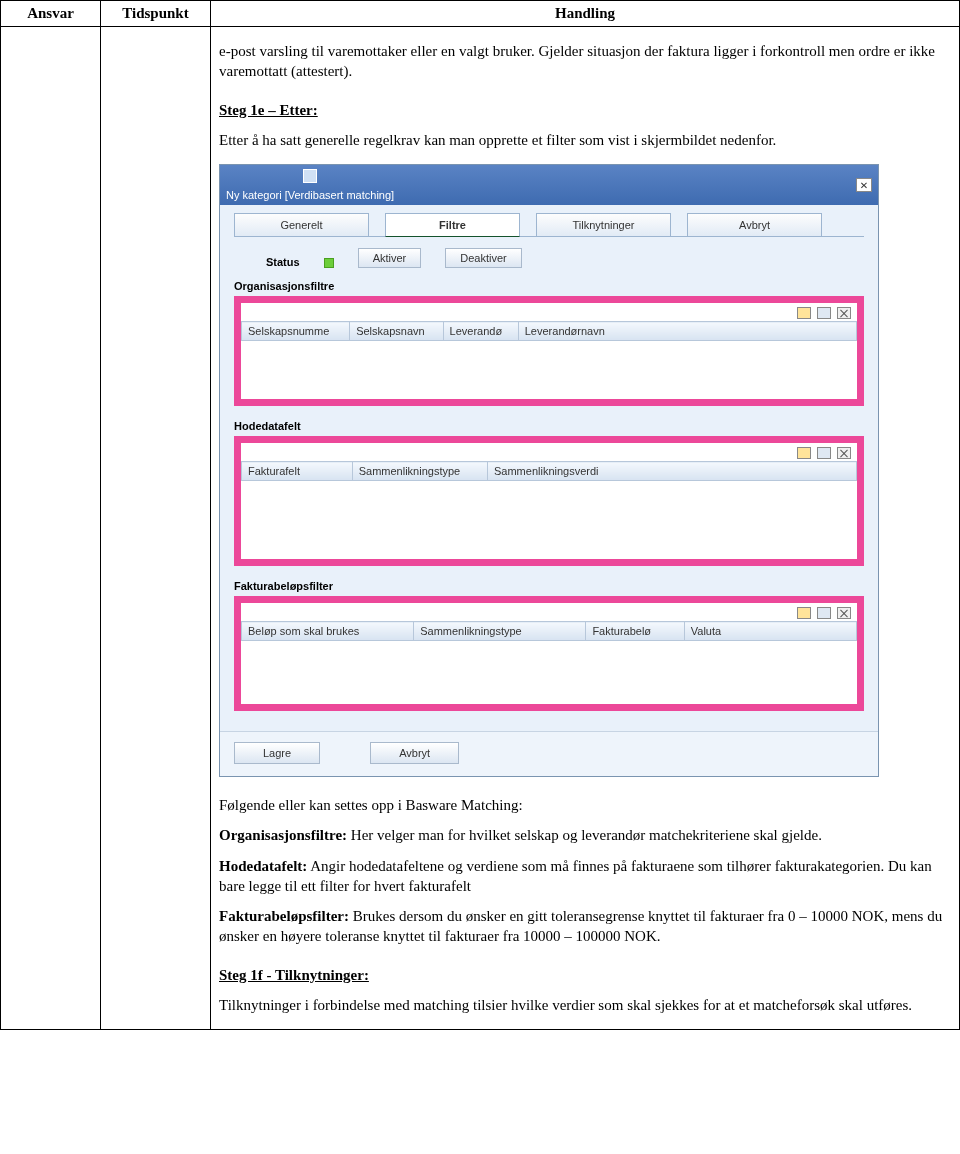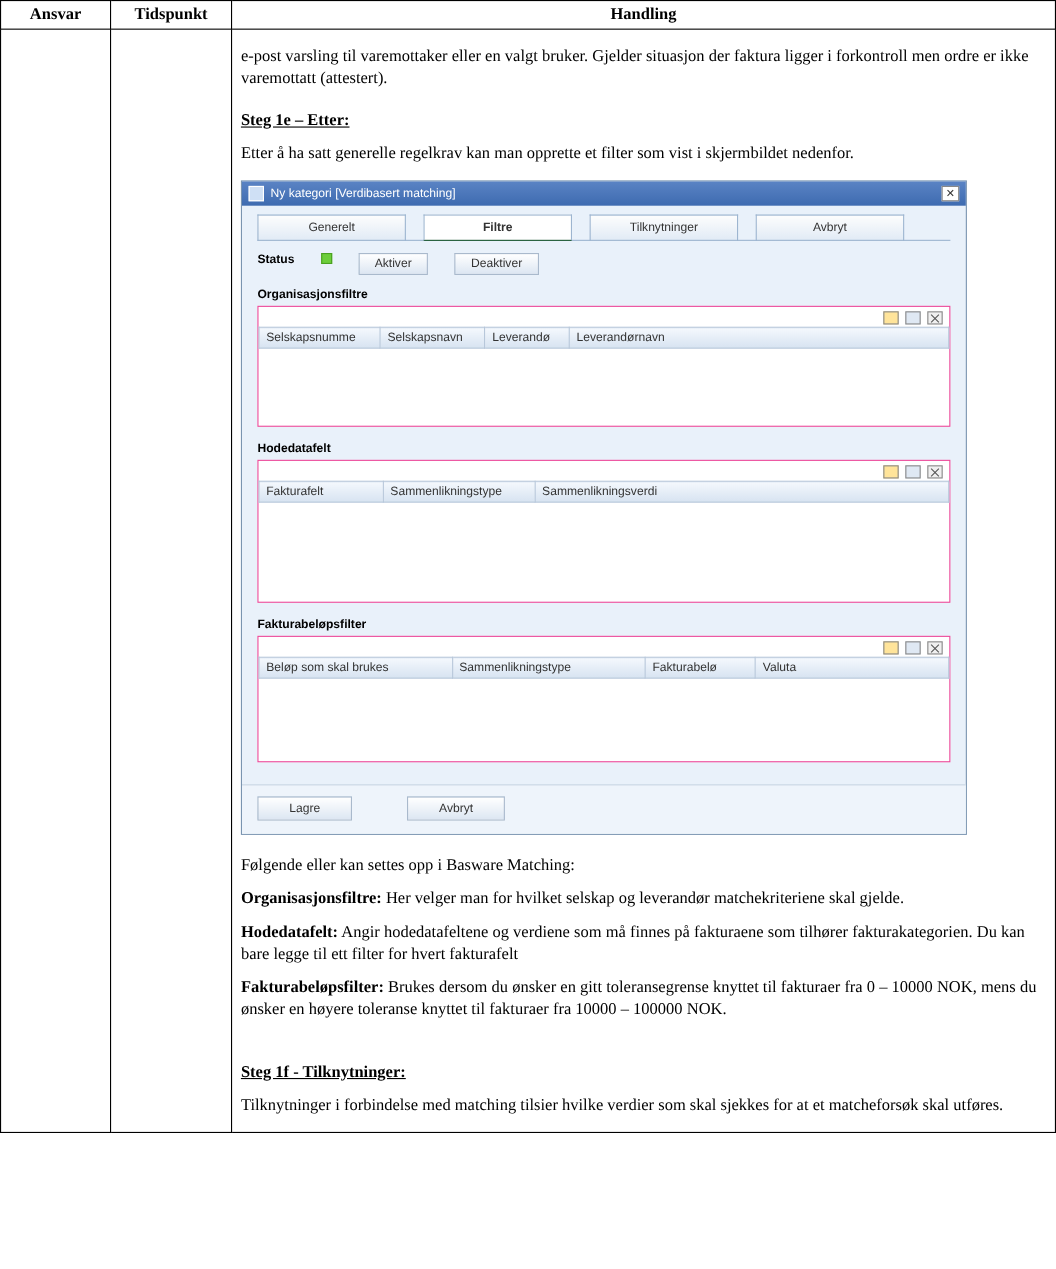--- a/index.html
+++ b/index.html
@@ -12,37 +12,37 @@
   .col-tidspunkt { width: 110px; }
   .col-handling { }
   
   .body-text { margin: 10px 0; line-height: 1.35; }
   .section-head { text-decoration: underline; font-weight: bold; margin-top: 18px; }
   .inline-bold { font-weight: bold; }
   
   
   .app-frame { font-family: Arial, Helvetica, sans-serif; font-size: 11px; width: 660px; margin: 14px 0 18px 0; border: 1px solid #7a94b0; background: #e9f1fa; }
   .titlebar { background: linear-gradient(#5a83c4, #3e6bb0); color: #fff; padding: 4px 6px; display: flex; align-items: center; justify-content: space-between; }
-  .titlebar .tleft { display: flex; align-items: center; gap: 6px; }
+  .titlebar .tleft { display: flex; align-items: center; gap: 6px; flex-direction: column; }
   .win-icon { width: 14px; height: 14px; background: #cfe0f5; border: 1px solid #fff; display: inline-block; }
   .close-x { width: 16px; height: 14px; background: #fff; color: #333; text-align: center; font-size: 10px; line-height: 14px; border: 1px solid #888; }
   
   .tabs { display: flex; gap: 16px; padding: 8px 14px 0 14px; }
   .tab { background: linear-gradient(#fdfdfd,#e0eaf5); border: 1px solid #9db5d0; border-bottom: none; padding: 5px 0; text-align: center; width: 135px; font-size: 11px; color: #333; }
   .tab.active { background: #fff; font-weight: bold; border-bottom: 1px solid #14532d; position: relative; z-index: 2; }
   .tab-underline { border-top: 1px solid #9db5d0; margin: 0 14px; position: relative; top: -1px; }
   
   .content { padding: 10px 14px 6px 14px; }
-  .status-row { display: flex; align-items: flex-start; gap: 24px; font-size: 11px; margin-bottom: 12px; }
+  .status-row { display: flex; align-items: flex-end; gap: 24px; font-size: 11px; margin-bottom: 12px; margin-left: 32px; }
   .status-label { font-weight: bold; }
   .status-dot { width: 10px; height: 10px; background: #6cce3a; border: 1px solid #4aa020; }
   .mini-btn { background: linear-gradient(#fff,#dce6f2); border: 1px solid #a9b9cc; padding: 3px 14px; font-size: 11px; color: #333; }
   
   .section-title { font-weight: bold; font-size: 11px; margin: 8px 0 4px 0; }
-  .pane { border: 1px solid #ec4899; background: #fff; min-height: 110px; margin-bottom: 14px; position: relative; }
+  .pane { border: 7px solid #ec4899; background: #fff; min-height: 110px; margin-bottom: 14px; position: relative; }
   .pane-icons { display: flex; gap: 6px; justify-content: flex-end; padding: 4px 6px 2px 6px; }
   .ic { width: 14px; height: 12px; display: inline-block; border: 1px solid #888; }
   .ic-new { background: #ffe49a; }
   .ic-edit { background: #dfe8f3; }
   .ic-del { background: #f0f0f0; position: relative; }
   .ic-del::before, .ic-del::after { content: ""; position: absolute; left: 1px; right: 1px; top: 5px; height: 1px; background: #555; }
   .ic-del::before { transform: rotate(45deg); }
   .ic-del::after { transform: rotate(-45deg); }
   
   .grid { width: 100%; border-collapse: collapse; font-size: 11px; }
@@ -170,19 +170,19 @@
         </p>
 
         <p class="body-text">
           <span class="inline-bold">Hodedatafelt:</span><span> Angir hodedatafeltene og verdiene som må finnes på fakturaene som tilhører fakturakategorien. Du kan bare legge til ett filter for hvert fakturafelt</span>
         </p>
 
         <p class="body-text">
           <span class="inline-bold">Fakturabeløpsfilter:</span><span> Brukes dersom du ønsker en gitt toleransegrense knyttet til fakturaer fra 0 – 10000 NOK, mens du ønsker en høyere toleranse knyttet til fakturaer fra 10000 – 100000 NOK.</span>
         </p>
 
-        <p class="body-text section-head" style="margin-top:36px;">Steg 1f - Tilknytninger:</p>
+        <p class="body-text section-head" style="margin-top:18px;">Steg 1f - Tilknytninger:</p>
         <p class="body-text">Tilknytninger i forbindelse med matching tilsier hvilke verdier som skal sjekkes for at et matcheforsøk skal utføres.</p>
 
       </td>
     </tr>
   </tbody>
 </table>
 
 </body></html>

